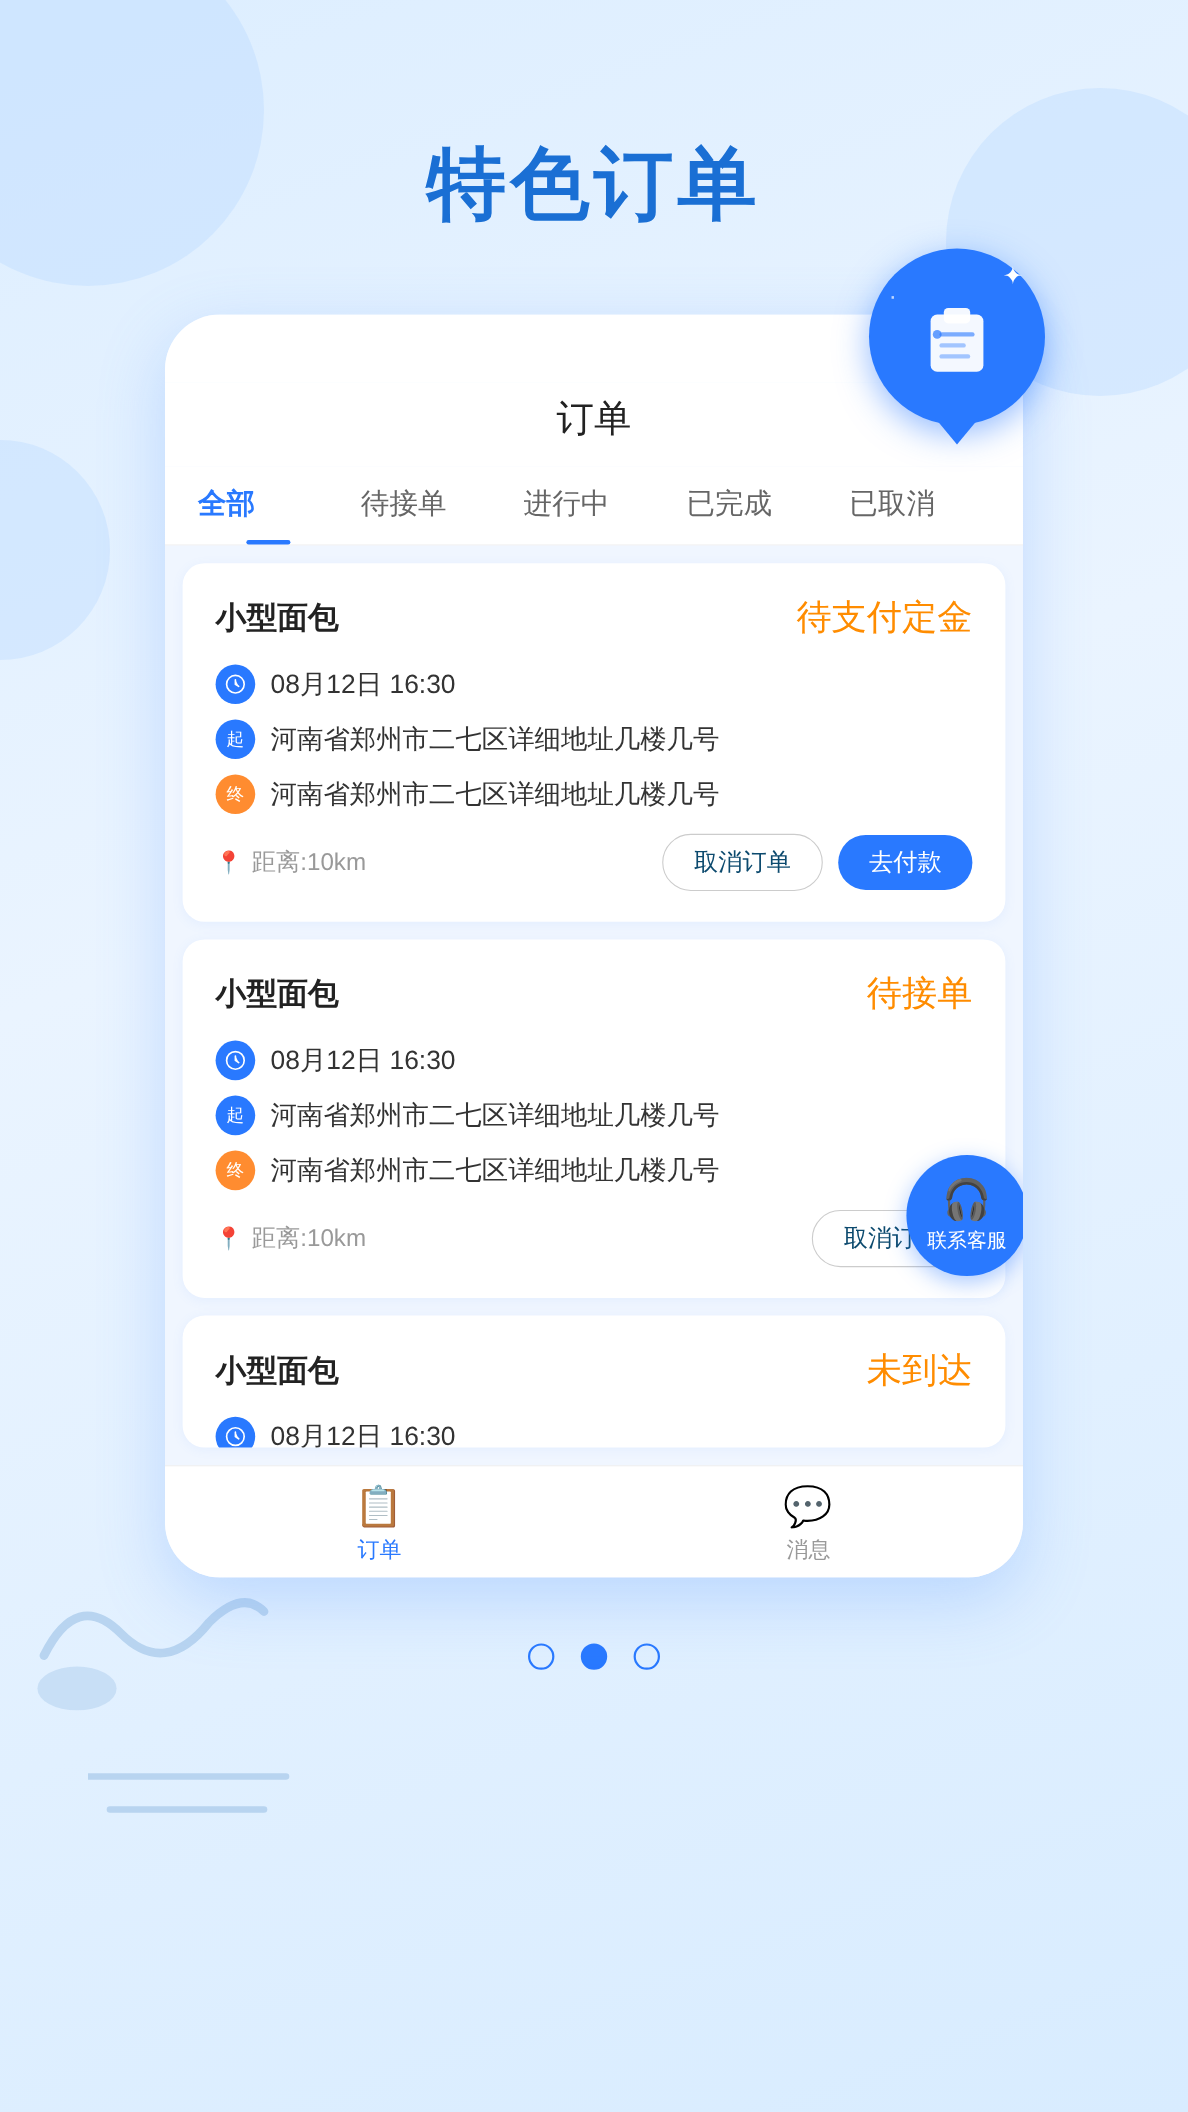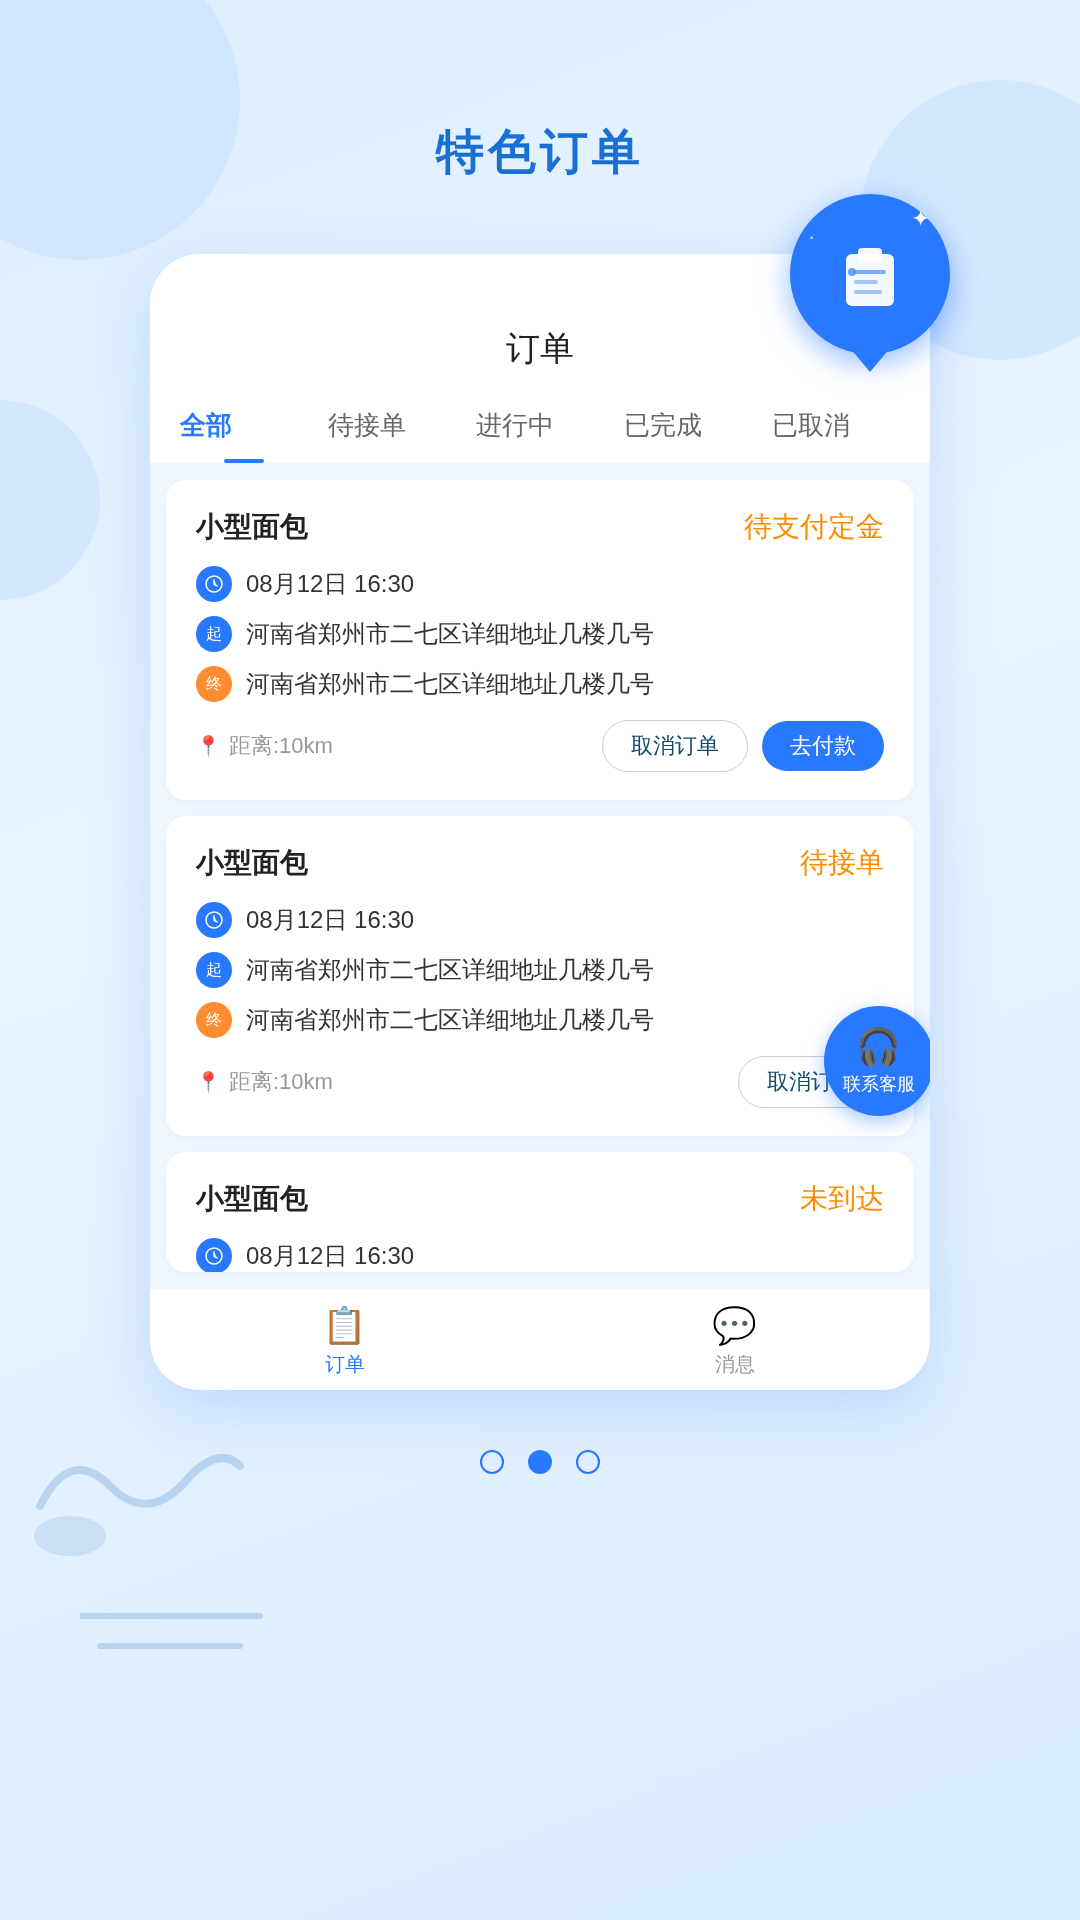--- a/index.html
+++ b/index.html
@@ -26,21 +26,21 @@
 
     
     .header-section {
       text-align: center;
       padding-top: 120px;
       padding-bottom: 50px;
       position: relative;
       z-index: 2;
     }
     .header-title {
-      font-size: 48px;
+      font-size: 72px;
       font-weight: 800;
       color: #1a6fd4;
       letter-spacing: 4px;
       margin-bottom: 20px;
     }
     .header-subtitle {
       font-size: 44px;
       font-weight: 500;
       color: #333;
       letter-spacing: 2px;
@@ -187,21 +187,21 @@
       justify-content: space-between;
       align-items: center;
       margin-bottom: 20px;
     }
     .order-type {
       font-size: 28px;
       font-weight: 600;
       color: #222;
     }
     .order-status {
-      font-size: 28px;
+      font-size: 32px;
       font-weight: 500;
       margin-left: 40px;
     }
     .status-pending-payment { color: #ff8c00; }
     .status-pending-accept { color: #ff8c00; }
     .status-not-arrived { color: #ff8c00; }
 
     .order-detail-row {
       display: flex;
       align-items: center;

